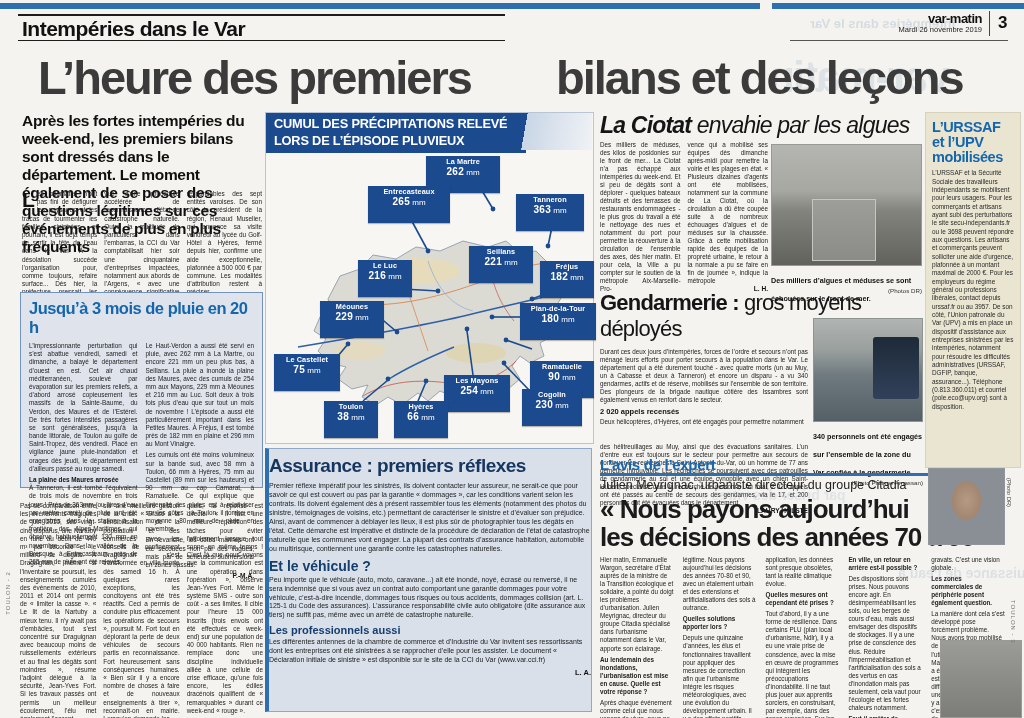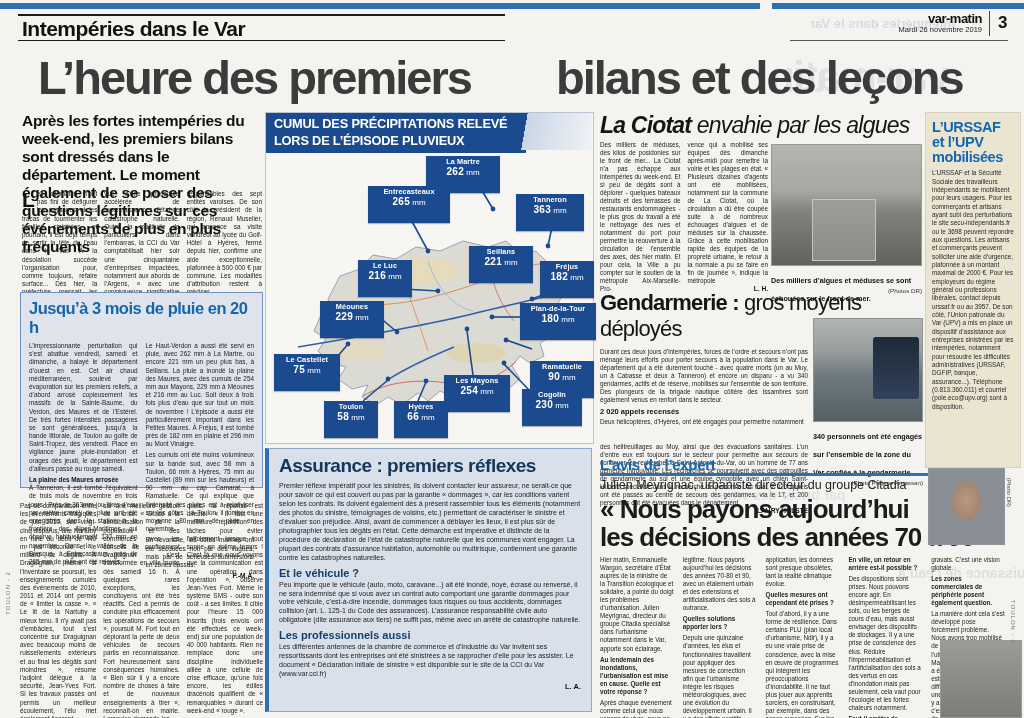--- a/index.html
+++ b/index.html
@@ -239,33 +239,33 @@
       <div class="mlabel" style="left:176px;top:224px;width:58px;">
         <span class="mname">Les Mayons</span>
         <span class="mval"><b>254</b> <span>mm</span></span>
       </div>
       <div class="mlabel" style="left:254px;top:238px;width:52px;">
         <span class="mname">Cogolin</span>
         <span class="mval"><b>230</b> <span>mm</span></span>
       </div>
       <div class="mlabel" style="left:56px;top:250px;width:46px;">
         <span class="mname">Toulon</span>
-        <span class="mval"><b>58</b> <span>mm</span></span>
+        <span class="mval"><b>38</b> <span>mm</span></span>
       </div>
       <div class="mlabel" style="left:126px;top:250px;width:46px;">
         <span class="mname">Hyères</span>
         <span class="mval"><b>66</b> <span>mm</span></span>
       </div>
     </div>
   </div>
 
-  <div class="abs" style="left:265px;top:448px;width:327px;height:264px;box-sizing:border-box;background:#d9e0ea;border:1px solid #8fa8c8;border-left:4px solid #2e6fb0;padding:6px 10px;">
+  <div class="abs" style="left:265px;top:448px;width:327px;height:264px;box-sizing:border-box;background:#d9e0ea;border:1px solid #8fa8c8;border-left:4px solid #2e6fb0;padding:6px 0;">
     <div style="font-size:19px;font-weight:bold;color:#16365f;letter-spacing:-0.5px;">Assurance : premiers réflexes</div>
     <p class="tiny" style="margin-top:5px;font-size:7px;">Premier réflexe impératif pour les sinistrés, ils doivent contacter leur assureur, ne serait-ce que pour savoir ce qui est couvert ou pas par la garantie « dommages », car les conditions varient selon les contrats. Ils doivent également dès à présent rassembler tous les éléments (notamment des photos du sinistre, témoignages de voisins, etc.) permettant de caractériser le sinistre et d’évaluer son préjudice. Ainsi, avant de commencer à déblayer les lieux, il est plus sûr de photographier tous les dégâts en l’état. Cette démarche est impérative et distincte de la procédure de déclaration de l’état de catastrophe naturelle que les communes vont engager. La plupart des contrats d’assurance habitation, automobile ou multirisque, contiennent une garantie contre les catastrophes naturelles.</p>
-    <div class="subhead" style="font-size:11px;margin-top:4px;">Et le véhicule ?</div>
+    <div class="subhead" style="font-size:14px;margin-top:4px;">Et le véhicule ?</div>
     <p class="tiny" style="margin-top:2px;font-size:7px;">Peu importe que le véhicule (auto, moto, caravane...) ait été inondé, noyé, écrasé ou renversé, il ne sera indemnisé que si vous avez un contrat auto comportant une garantie dommages pour votre véhicule, c’est-à-dire incendie, dommages tous risques ou tous accidents, dommages collision (art. L. 125-1 du Code des assurances). L’assurance responsabilité civile auto obligatoire (dite assurance aux tiers) ne suffit pas, même avec un arrêté de catastrophe naturelle.</p>
     <div class="subhead" style="font-size:11px;margin-top:4px;">Les professionnels aussi</div>
     <p class="tiny" style="margin-top:2px;font-size:7px;">Les différentes antennes de la chambre de commerce et d’Industrie du Var invitent ses ressortissants dont les entreprises ont été sinistrées à se rapprocher d’elle pour les assister. Le document « Déclaration initiale de sinistre » est disponible sur le site de la CCI du Var (www.var.cci.fr)</p>
     <div class="byline" style="font-size:7.5px;">L. A.</div>
   </div>
 
   <div class="abs" style="left:600px;top:114px;width:322px;">
     <div class="h-ciotat">
       <b>La Ciotat</b><span> envahie par les algues</span><br>
     </div>

